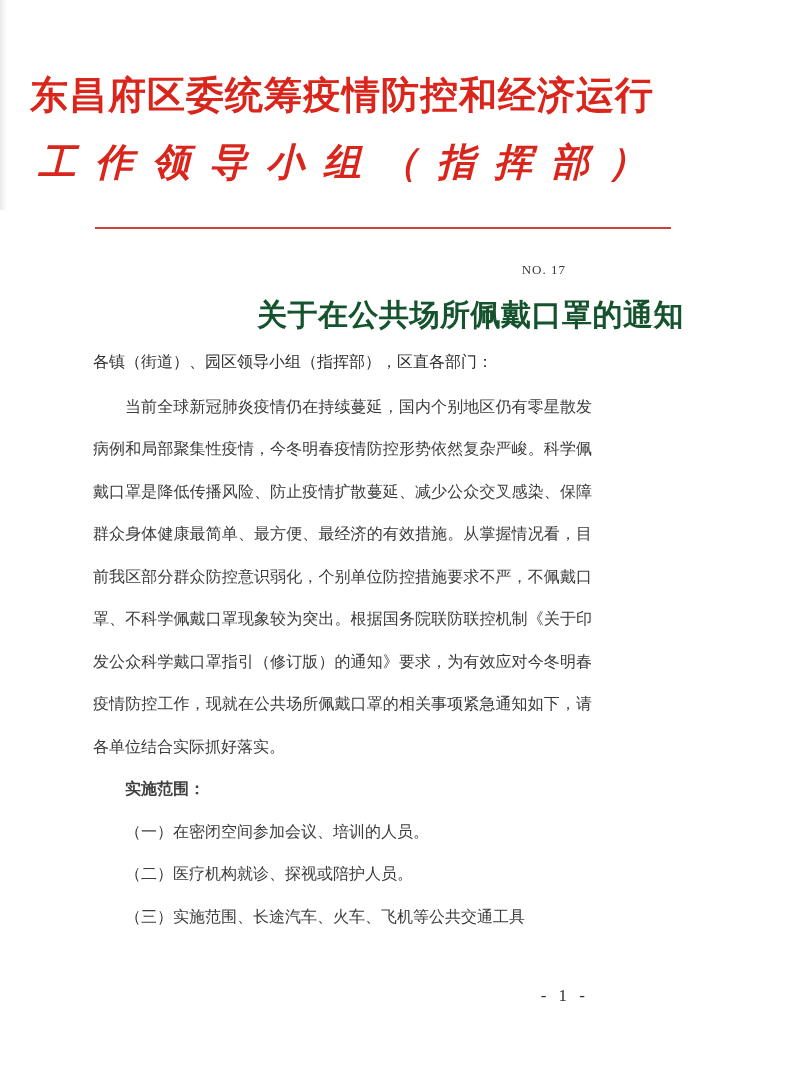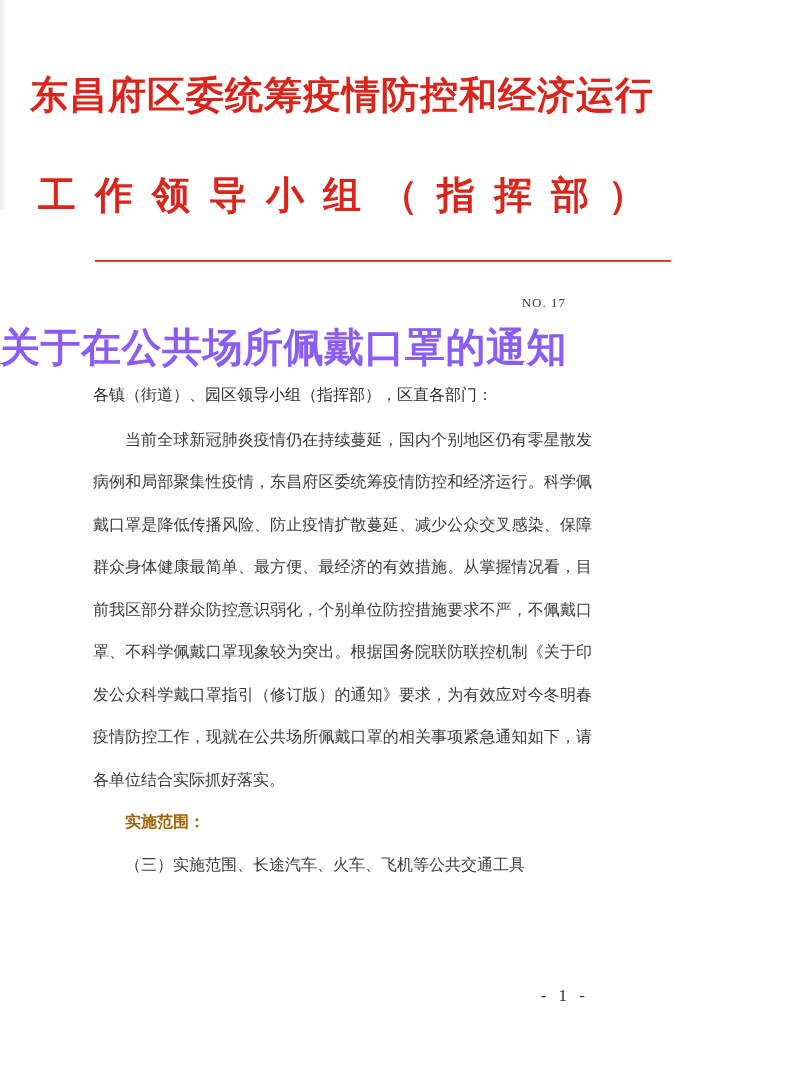--- a/index.html
+++ b/index.html
@@ -28,23 +28,24 @@
     color: var(--accent, #da251c);
     font-weight: bold;
   }
   .lh-line1 {
     margin-top: 66px;
     font-size: 38px;
     line-height: 58px;
     letter-spacing: 1px;
   }
   .lh-line2 {
-    margin-top: 42px;
+    margin-top: 9px;
     font-size: 38px;
     line-height: 58px;
+    font-style: italic;
   }
   .lh-line2 .spread {
     letter-spacing: 19px;
     margin-right: -19px;
   }
   .red-rule {
     margin-top: 36px;
     margin-left: 95px;
     width: 576px;
     height: 0;
@@ -54,25 +55,25 @@
     margin-top: 28px;
     padding-right: 118px;
     text-align: right;
     font-size: 13px;
     line-height: 26px;
     color: #3a3a3a;
     letter-spacing: 1px;
   }
   .doc-title {
     margin-top: 14px;
-    text-align: left;
-    font-size: 40px;
+    text-align: right;
+    font-size: 30px;
     line-height: 36px;
     font-weight: bold;
-    color: #8b5cf6;
+    color: #14532d;
     letter-spacing: 0.5px;
   }
   .content {
     padding: 0 92px 0 93px;
     color: #3b3b3b;
     font-size: 16px;
     line-height: 42.5px;
     text-align: justify;
     text-justify: inter-character;
     word-break: break-all;
@@ -81,21 +82,21 @@
     margin-top: 8px;
     color: #303030;
   }
   .body-para {
     margin-top: 2px;
     text-indent: 2em;
   }
   .section-heading {
     text-indent: 2em;
     font-weight: bold;
-    color: #a16207;
+    color: #404040;
     text-align: left;
   }
   .list-item {
     text-indent: 2em;
   }
   .page-number {
     position: absolute;
     top: 986px;
     right: 95px;
     font-size: 17px;
@@ -118,21 +119,23 @@
 
   <div class="red-rule"></div>
 
   <div class="doc-no">NO. 17</div>
 
   <h1 class="doc-title">关于在公共场所佩戴口罩的通知</h1>
 
   <div class="content">
     <p class="salutation">各镇（街道）、园区领导小组（指挥部），区直各部门：</p>
 
-    <p class="body-para">当前全球新冠肺炎疫情仍在持续蔓延，国内个别地区仍有零星散发病例和局部聚集性疫情，东昌府区委统筹疫情防控和经济运行。科学佩戴口罩是降低传播风险、防止疫情扩散蔓延、减少公众交叉感染、保障群众身体健康最简单、最方便、最经济的有效措施。从掌握情况看，目前我区部分群众防控意识弱化，个别单位防控措施要求不严，不佩戴口罩、不科学佩戴口罩现象较为突出。根据国务院联防联控机制《关于印发公众科学戴口罩指引（修订版）的通知》要求，为有效应对今冬明春疫情防控工作，现就在公共场所佩戴口罩的相关事项紧急通知如下，请各单位结合实际抓好落实。</p>
+    <p class="body-para">当前全球新冠肺炎疫情仍在持续蔓延，国内个别地区仍有零星散发病例和局部聚集性疫情，今冬明春疫情防控形势依然复杂严峻。科学佩戴口罩是降低传播风险、防止疫情扩散蔓延、减少公众交叉感染、保障群众身体健康最简单、最方便、最经济的有效措施。从掌握情况看，目前我区部分群众防控意识弱化，个别单位防控措施要求不严，不佩戴口罩、不科学佩戴口罩现象较为突出。根据国务院联防联控机制《关于印发公众科学戴口罩指引（修订版）的通知》要求，为有效应对今冬明春疫情防控工作，现就在公共场所佩戴口罩的相关事项紧急通知如下，请各单位结合实际抓好落实。</p>
 
     <p class="section-heading">实施范围：</p>
 
+    <p class="list-item">（一）在密闭空间参加会议、培训的人员。</p>
+    <p class="list-item">（二）医疗机构就诊、探视或陪护人员。</p>
     <p class="list-item">（三）实施范围、长途汽车、火车、飞机等公共交通工具</p>
   </div>
 
   <div class="page-number">- 1 -</div>
 </div>
 
 </body></html>

